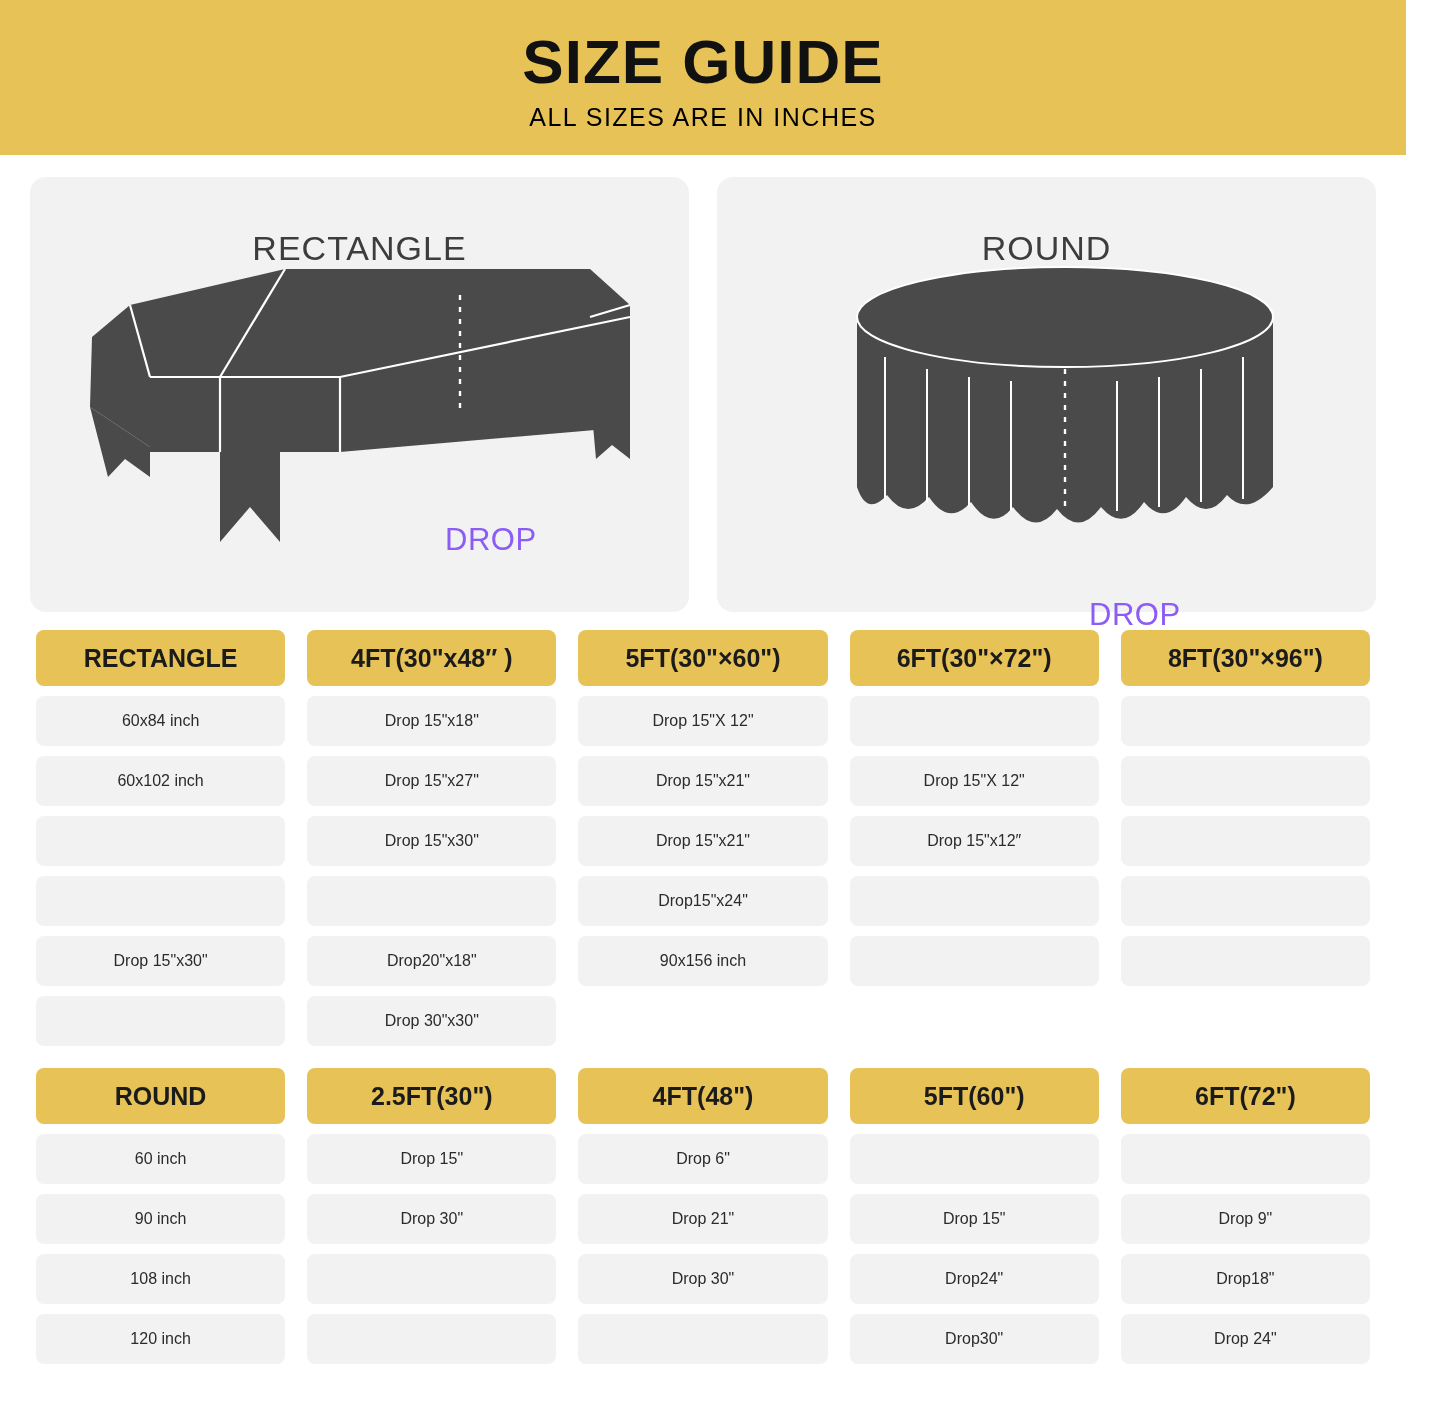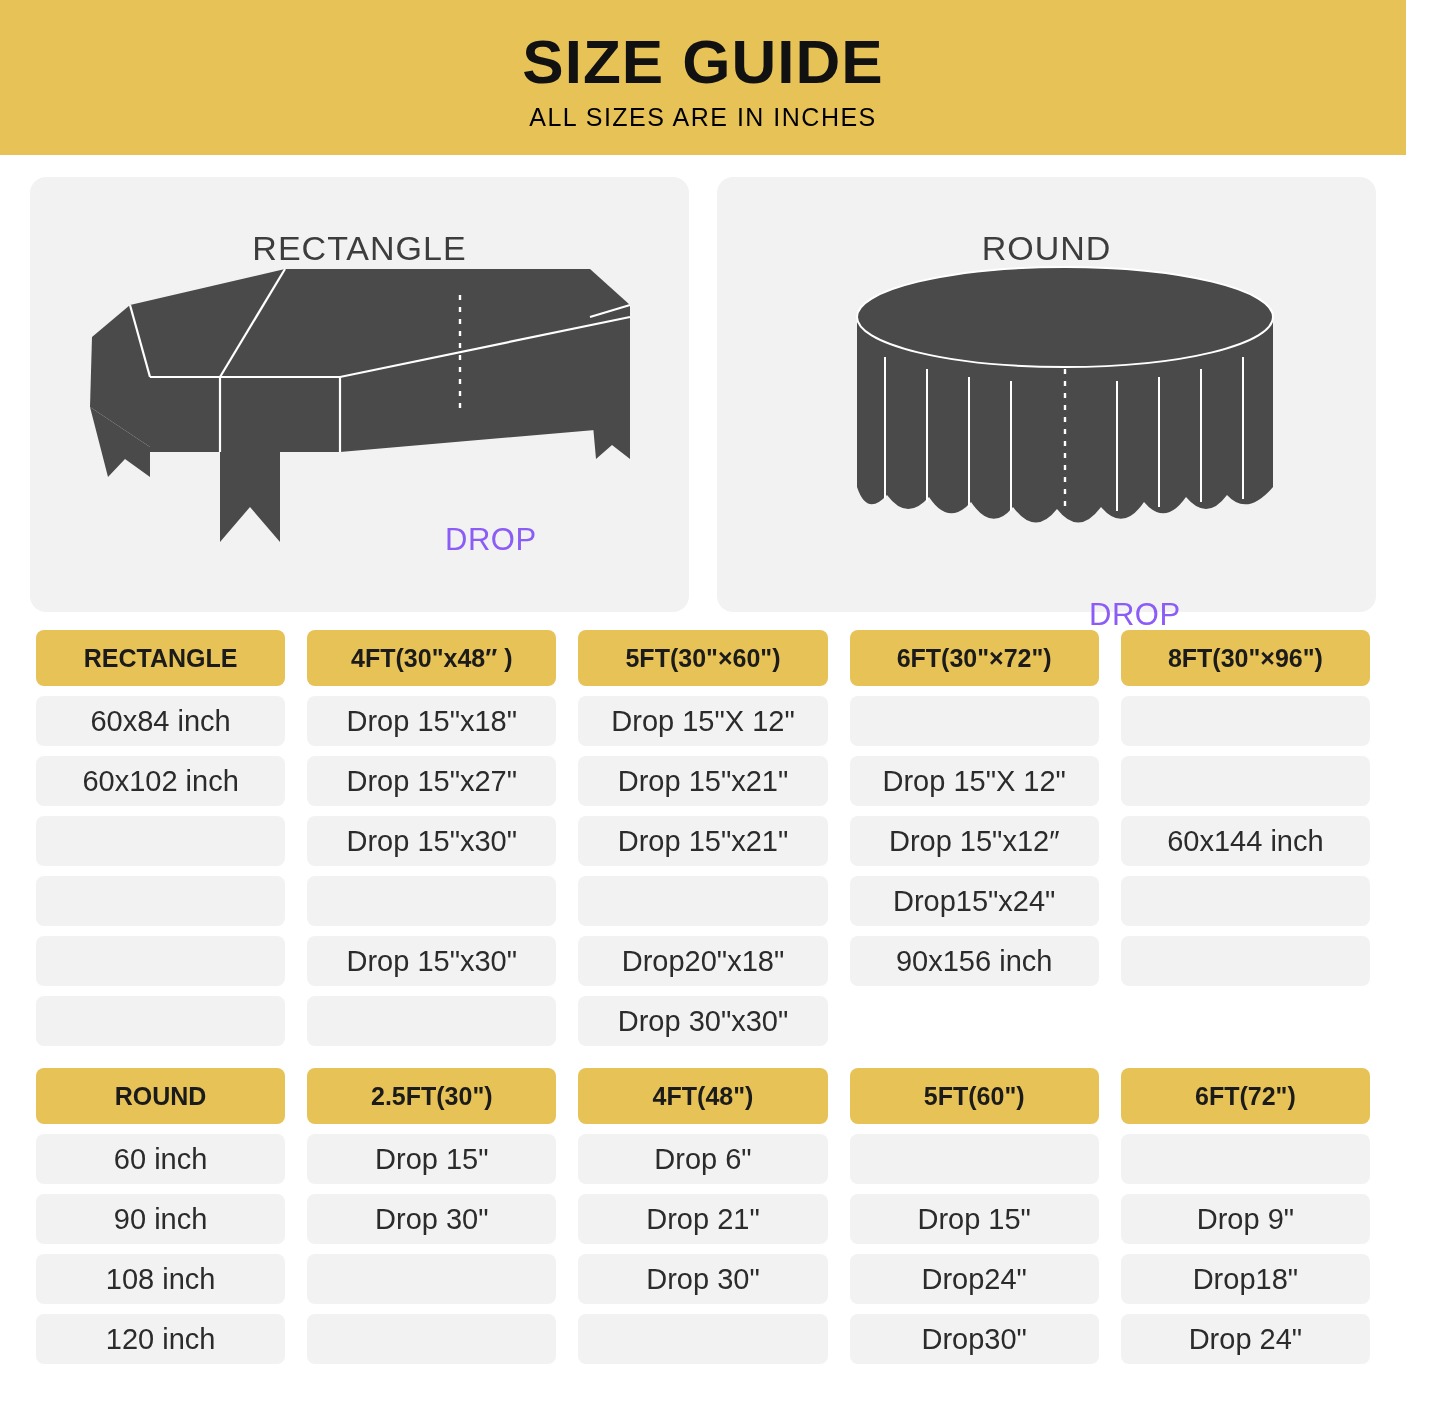--- a/index.html
+++ b/index.html
@@ -92,21 +92,21 @@
     text-align: center;
     padding: 0 4px;
   }
   .cell {
     background: #f2f2f2;
     border-radius: 8px;
     height: 50px;
     display: flex;
     align-items: center;
     justify-content: center;
-    font-size: 29px;
+    font-size: 16px;
     color: #2b2b2b;
     text-align: left;
     padding: 0 4px;
   }
   .cell.empty { color: transparent; }
   .spacer { height: 22px; }
 </style>
 </head>
 <body>
 
@@ -200,21 +200,20 @@
       <div class="cell">Drop 15"x27"</div>
       <div class="cell">Drop 15"x21"</div>
       <div class="cell">Drop 15"X 12"</div>
       <div class="cell empty"></div>
 
       <div class="cell empty"></div>
       <div class="cell">Drop 15"x30"</div>
       <div class="cell">Drop 15"x21"</div>
       <div class="cell">Drop 15"x12″</div>
 
-      <div class="cell">60x144 inch</div>
       <div class="cell empty"></div>
       <div class="cell empty"></div>
       <div class="cell empty"></div>
       <div class="cell">Drop15"x24"</div>
 
       <div class="cell empty"></div>
       <div class="cell empty"></div>
       <div class="cell">Drop 15"x30"</div>
       <div class="cell">Drop20"x18"</div>
 

